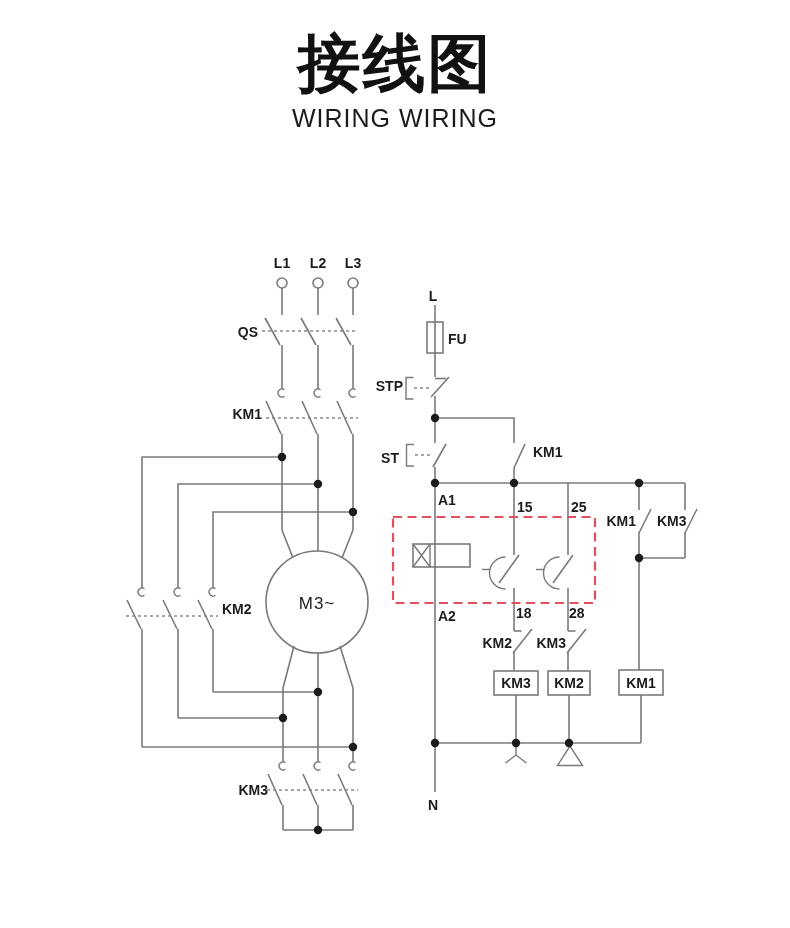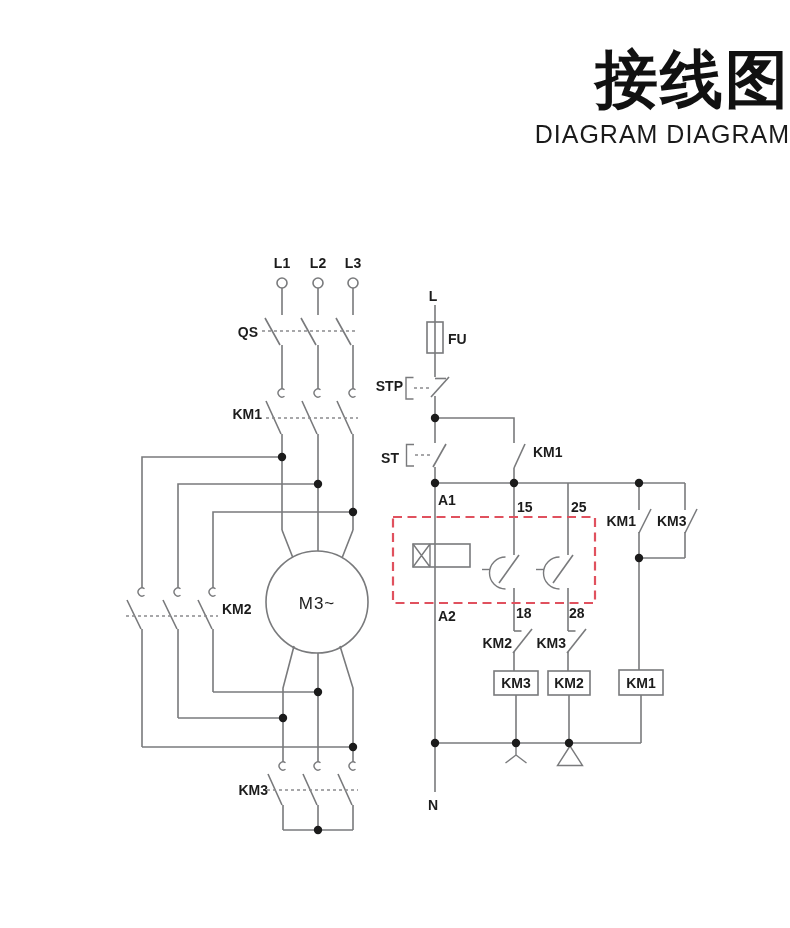--- a/index.html
+++ b/index.html
@@ -1,38 +1,38 @@
 <!DOCTYPE html>
 <html><head>
 <meta charset="utf-8">
 <style>
   html,body{margin:0;padding:0;background:#ffffff;}
   .page{position:relative;width:790px;height:928px;background:#fff;overflow:hidden;
         font-family:"Liberation Sans", sans-serif;}
-  .titleblock{position:absolute;top:48px;left:0;width:100%;text-align:right;color:#111;}
+  .titleblock{position:absolute;top:32px;left:0;width:100%;text-align:center;color:#111;}
   .title-zh{font-size:63px;font-weight:700;line-height:1;letter-spacing:2px;margin:0;}
   .title-en{font-size:25px;font-weight:400;letter-spacing:1px;margin-top:9px;color:#1a1a1a;}
   svg text{font-family:"Liberation Sans", sans-serif;font-weight:bold;font-size:14px;fill:#1c1c1c;}
   svg text.motor-txt{font-size:17px;font-weight:normal;letter-spacing:1px;}
   .wire{stroke:#797a7c;stroke-width:1.6;fill:none;}
   .wire-thin{stroke:#797a7c;stroke-width:1.4;fill:none;}
   .mech{stroke:#8a8b8d;stroke-width:1.3;fill:none;stroke-dasharray:3 3;}
   .boxy{stroke:#797a7c;stroke-width:1.6;fill:#ffffff;}
   .dot{fill:#1b1b1b;stroke:none;}
   .timerbox{stroke:#e0515e;stroke-width:2.2;fill:none;stroke-dasharray:9 5.5;}
 </style>
 </head>
 <body>
 <div class="page">
 
 
 
   <div class="titleblock">
     <div class="title-zh">接线图</div>
-    <div class="title-en">DIAGRAM DIAGRAM</div>
+    <div class="title-en">WIRING WIRING</div>
   </div>
 
   <svg width="790" height="928" viewBox="0 0 790 928">
 
     <g>
 
       <g>
         <circle class="boxy" cx="282" cy="283" r="5"></circle>
         <circle class="boxy" cx="318" cy="283" r="5"></circle>
         <circle class="boxy" cx="353" cy="283" r="5"></circle>

